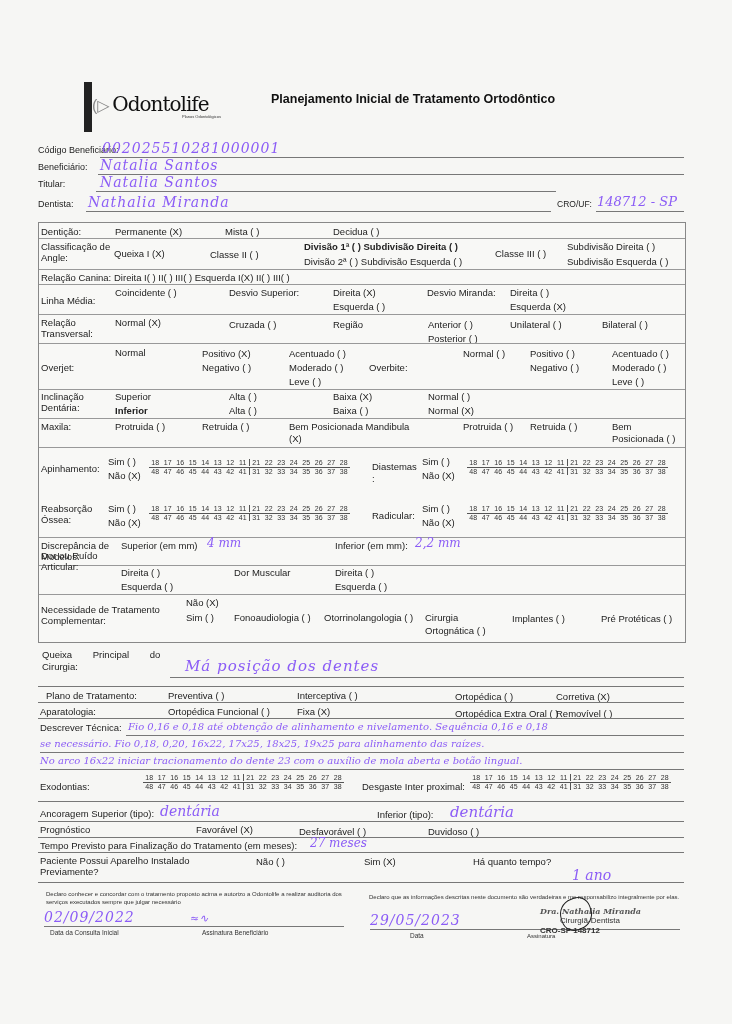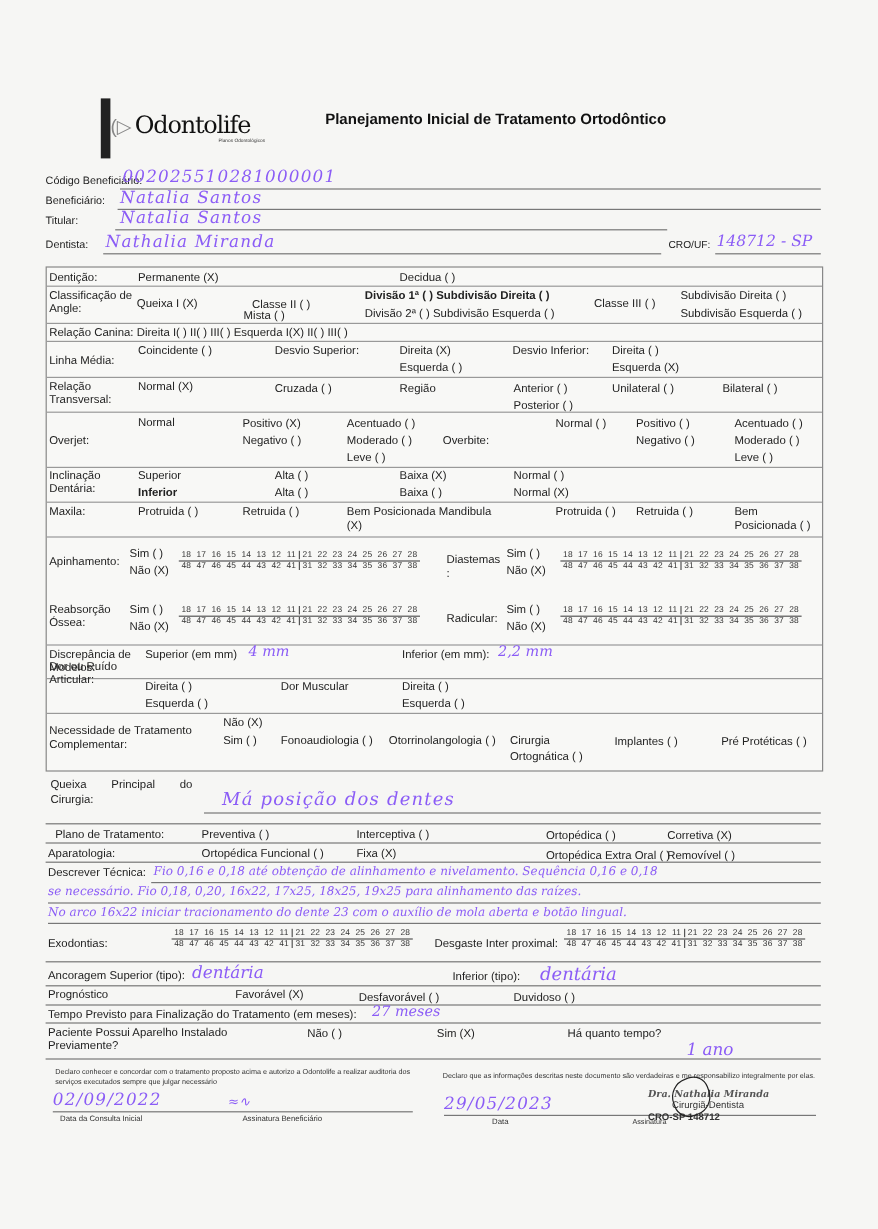--- a/index.html
+++ b/index.html
@@ -47,21 +47,21 @@
 <div class="abs hw" style="left:88px;top:194px;font-size:14px;letter-spacing:1px;">Nathalia Miranda</div>
 <div class="line" style="left:86px;top:211px;width:465px;"></div>
 <div class="lbl" style="left:557px;top:199px;font-size:8.5px;">CRO/UF:</div>
 <div class="abs hw" style="left:597px;top:194px;font-size:13px;">148712 - SP</div>
 <div class="line" style="left:596px;top:211px;width:88px;"></div>
 
 <div class="box" style="top:222px;height:419px;">
 
   <div class="lbl" style="left:2px;top:3px;">Dentição:</div>
   <div class="lbl" style="left:76px;top:3px;">Permanente (X)</div>
-  <div class="lbl" style="left:164px;top:3px;margin-top:32px;">Mista ( )</div>
+  <div class="lbl" style="left:186px;top:3px;">Mista ( )</div>
   <div class="lbl" style="left:294px;top:3px;">Decidua ( )</div>
 
   <div class="row" style="top:15px;"></div>
 
   <div class="lbl" style="left:2px;top:18px;width:72px;white-space:normal;line-height:11px;">Classificação de Angle:</div>
   <div class="lbl" style="left:75px;top:25px;">Queixa I (X)</div>
   <div class="lbl" style="left:171px;top:26px;">Classe II ( )</div>
   <div class="lbl" style="left:265px;top:18px;font-weight:bold;">Divisão 1ª ( )  Subdivisão Direita ( )</div>
   <div class="lbl" style="left:265px;top:33px;">Divisão 2ª ( )  Subdivisão Esquerda ( )</div>
   <div class="lbl" style="left:456px;top:25px;">Classe III ( )</div>
@@ -73,21 +73,21 @@
   <div class="lbl" style="left:2px;top:49px;">Relação Canina:</div>
   <div class="lbl" style="left:75px;top:49px;">Direita  I( )  II( )  III( )  Esquerda  I(X)  II( )  III( )</div>
 
   <div class="row" style="top:61px;"></div>
 
   <div class="lbl" style="left:2px;top:72px;">Linha Média:</div>
   <div class="lbl" style="left:76px;top:64px;">Coincidente ( )</div>
   <div class="lbl" style="left:190px;top:64px;">Desvio Superior:</div>
   <div class="lbl" style="left:294px;top:64px;">Direita (X)</div>
   <div class="lbl" style="left:294px;top:78px;">Esquerda ( )</div>
-  <div class="lbl" style="left:388px;top:64px;">Desvio Inferior:</div>
+  <div class="lbl" style="left:388px;top:64px;">Desvio Miranda:</div>
   <div class="lbl" style="left:471px;top:64px;">Direita ( )</div>
   <div class="lbl" style="left:471px;top:78px;">Esquerda (X)</div>
 
   <div class="row" style="top:91px;"></div>
 
   <div class="lbl" style="left:2px;top:94px;width:70px;white-space:normal;line-height:11px;">Relação Transversal:</div>
   <div class="lbl" style="left:76px;top:94px;">Normal (X)</div>
   <div class="lbl" style="left:190px;top:96px;">Cruzada ( )</div>
   <div class="lbl" style="left:294px;top:96px;">Região</div>
   <div class="lbl" style="left:389px;top:96px;">Anterior ( )</div>

